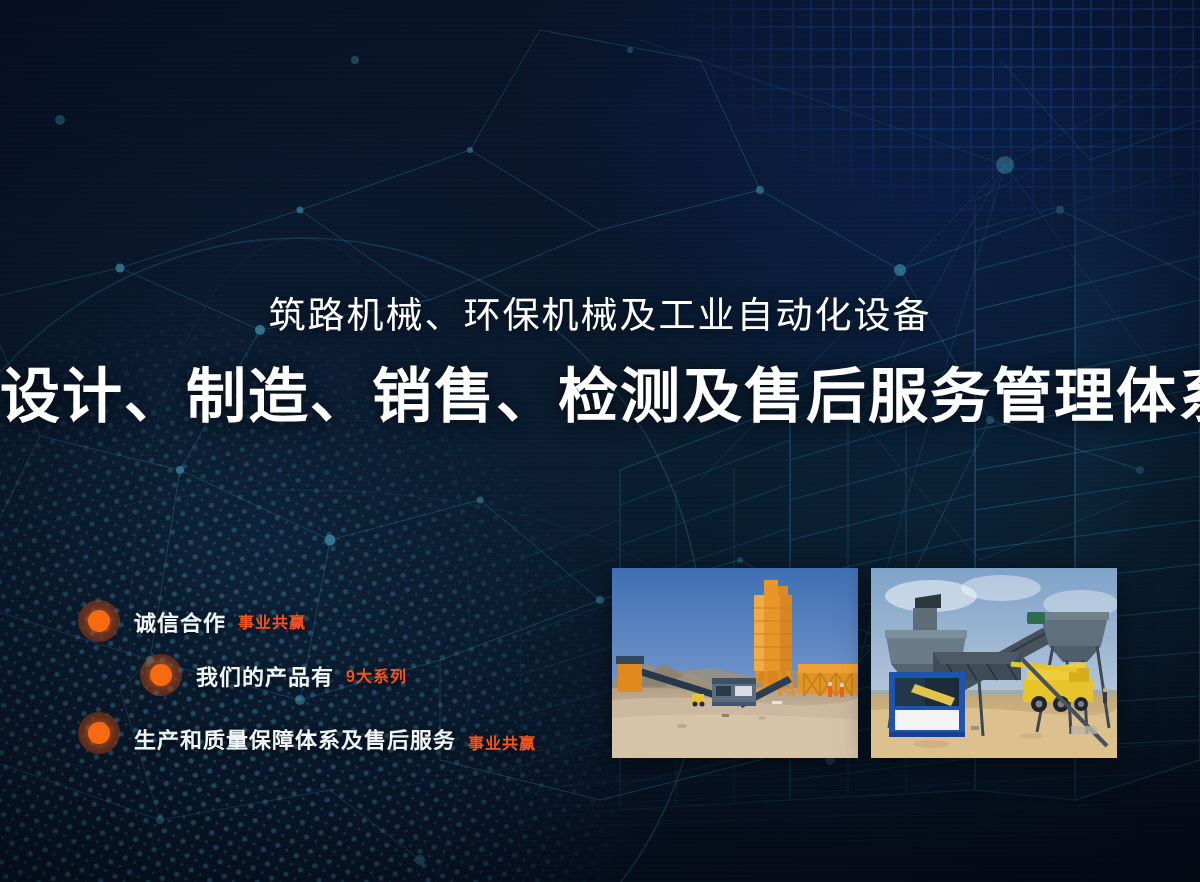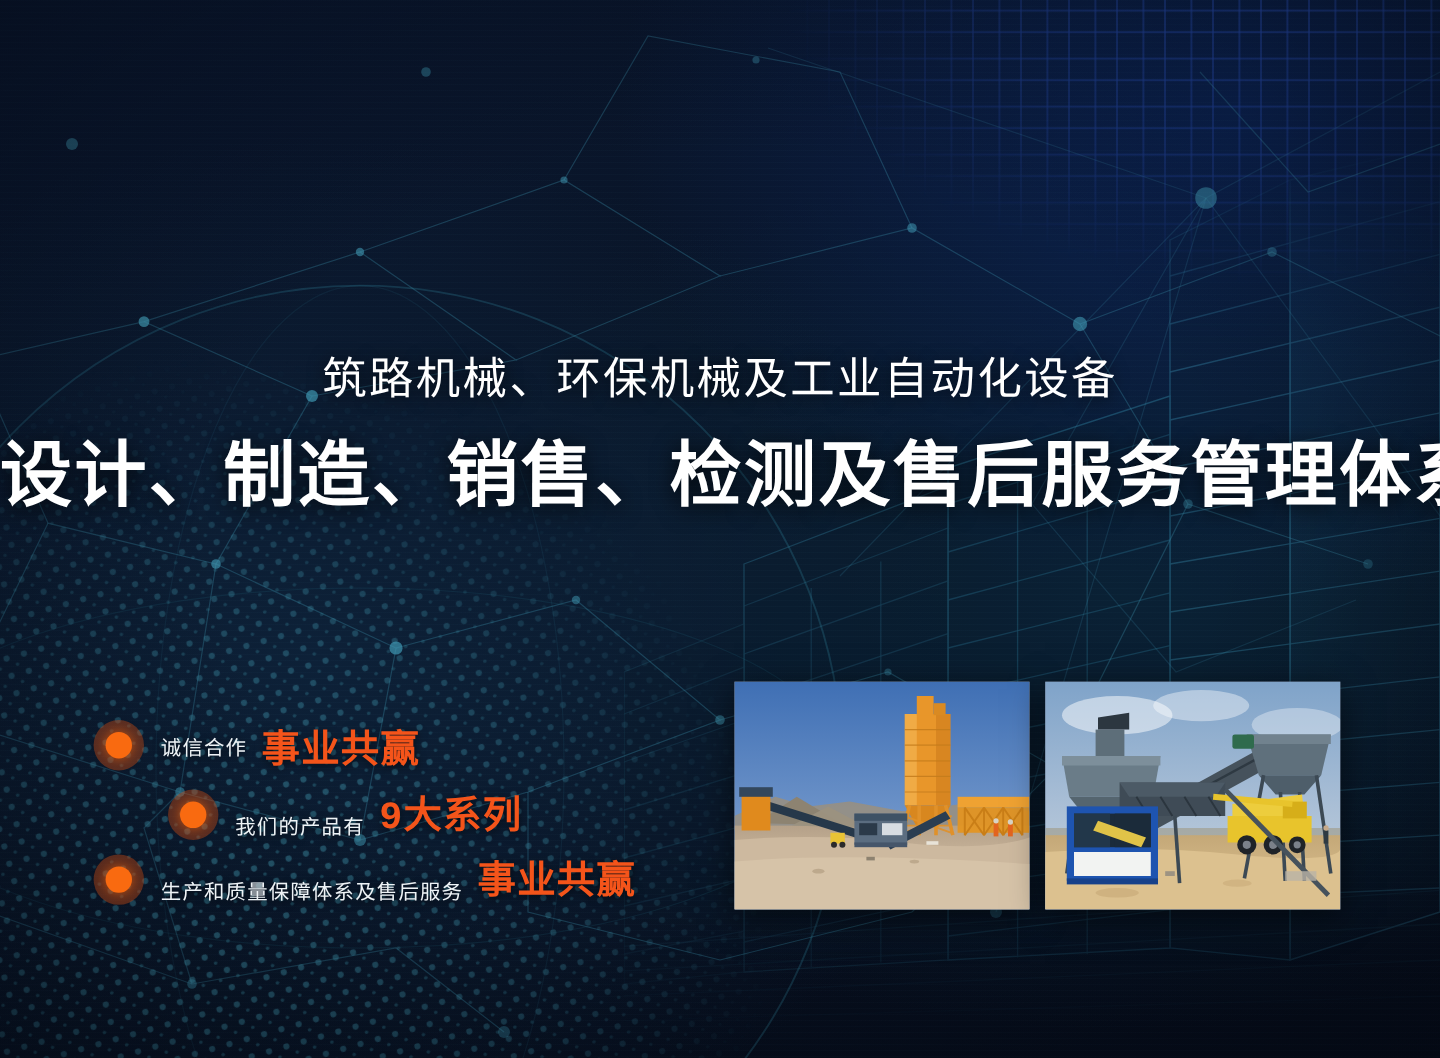--- a/index.html
+++ b/index.html
@@ -60,37 +60,37 @@
     text-align:center;color:#ffffff;
     font-size:60px;font-weight:700;letter-spacing:2px;line-height:1.1;
     text-shadow:0 3px 18px rgba(0,0,0,.75);
     white-space:nowrap;
   }
 
   
   .bullets{position:absolute;left:78px;top:596px;width:540px;}
   .bullet{display:flex;align-items:center;height:50px;margin-bottom:4px;white-space:nowrap;}
   .bullet.b1{margin-left:0px;}
-  .bullet.b2{margin-left:62px;align-items:flex-end;}
+  .bullet.b2{margin-left:62px;}
   .bullet.b3{margin-left:0px;align-items:flex-end;}
   .dot{
     position:relative;flex:0 0 auto;
     width:42px;height:42px;border-radius:50%;
     background:rgba(201,74,20,.42);
     display:flex;align-items:center;justify-content:center;
     margin-right:14px;
   }
   .dot::after{
     content:"";width:22px;height:22px;border-radius:50%;
     background:#f96a10;
     box-shadow:0 0 10px rgba(249,106,16,.65);
   }
-  .b-text{color:#eef3f6;font-size:17px;letter-spacing:1px;text-shadow:0 2px 8px rgba(0,0,0,.65);}
-  .b-accent{color:#f4541a;font-size:32px;font-weight:700;letter-spacing:1px;margin-left:12px;
-            text-shadow:0 2px 8px rgba(0,0,0,.6);font-family:Liberation Mono, monospace;}
+  .b-text{color:#eef3f6;font-size:22px;letter-spacing:1px;text-shadow:0 2px 8px rgba(0,0,0,.65);font-weight:bold;}
+  .b-accent{color:#f4541a;font-size:16px;font-weight:700;letter-spacing:1px;margin-left:12px;
+            text-shadow:0 2px 8px rgba(0,0,0,.6);}
 
   
   .photo{
     position:absolute;overflow:hidden;
     box-shadow:0 6px 26px rgba(0,0,0,.55);
     background:#7d8ea8;
   }
   #photo-left{left:612px;top:568px;width:246px;height:190px;}
   #photo-right{left:871px;top:568px;width:246px;height:190px;}
   .photo svg{display:block;width:100%;height:100%;}

